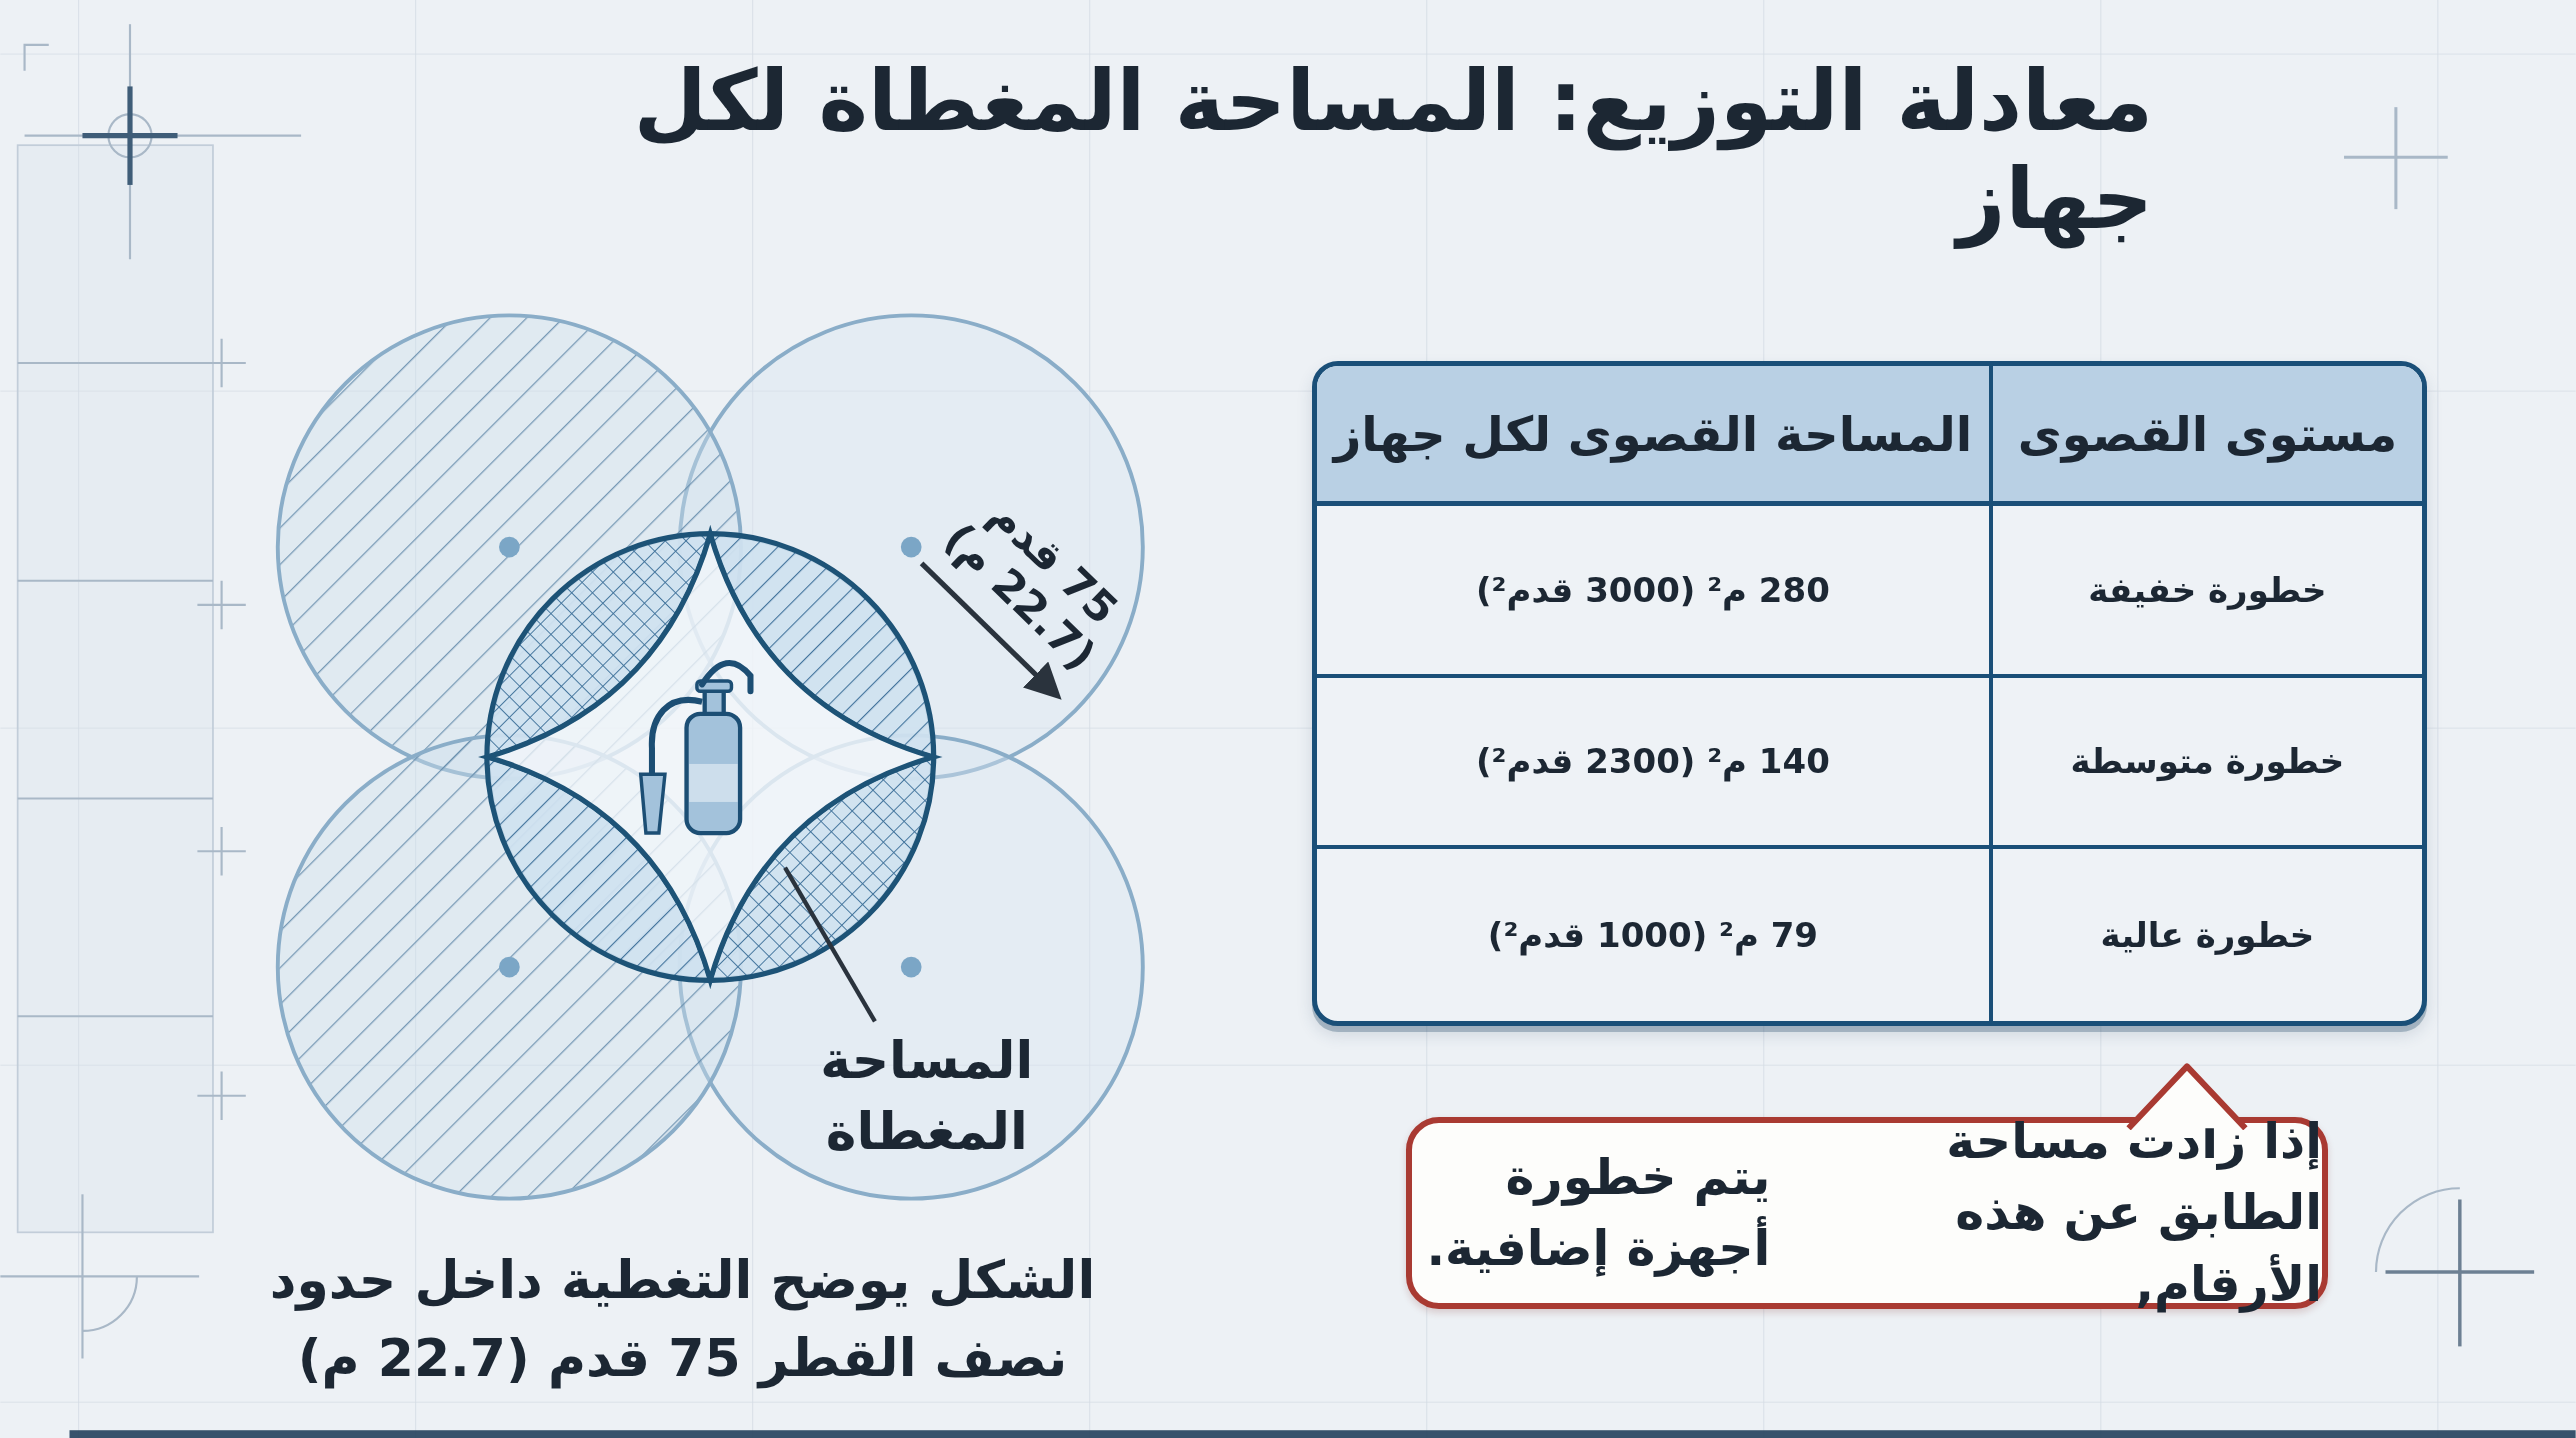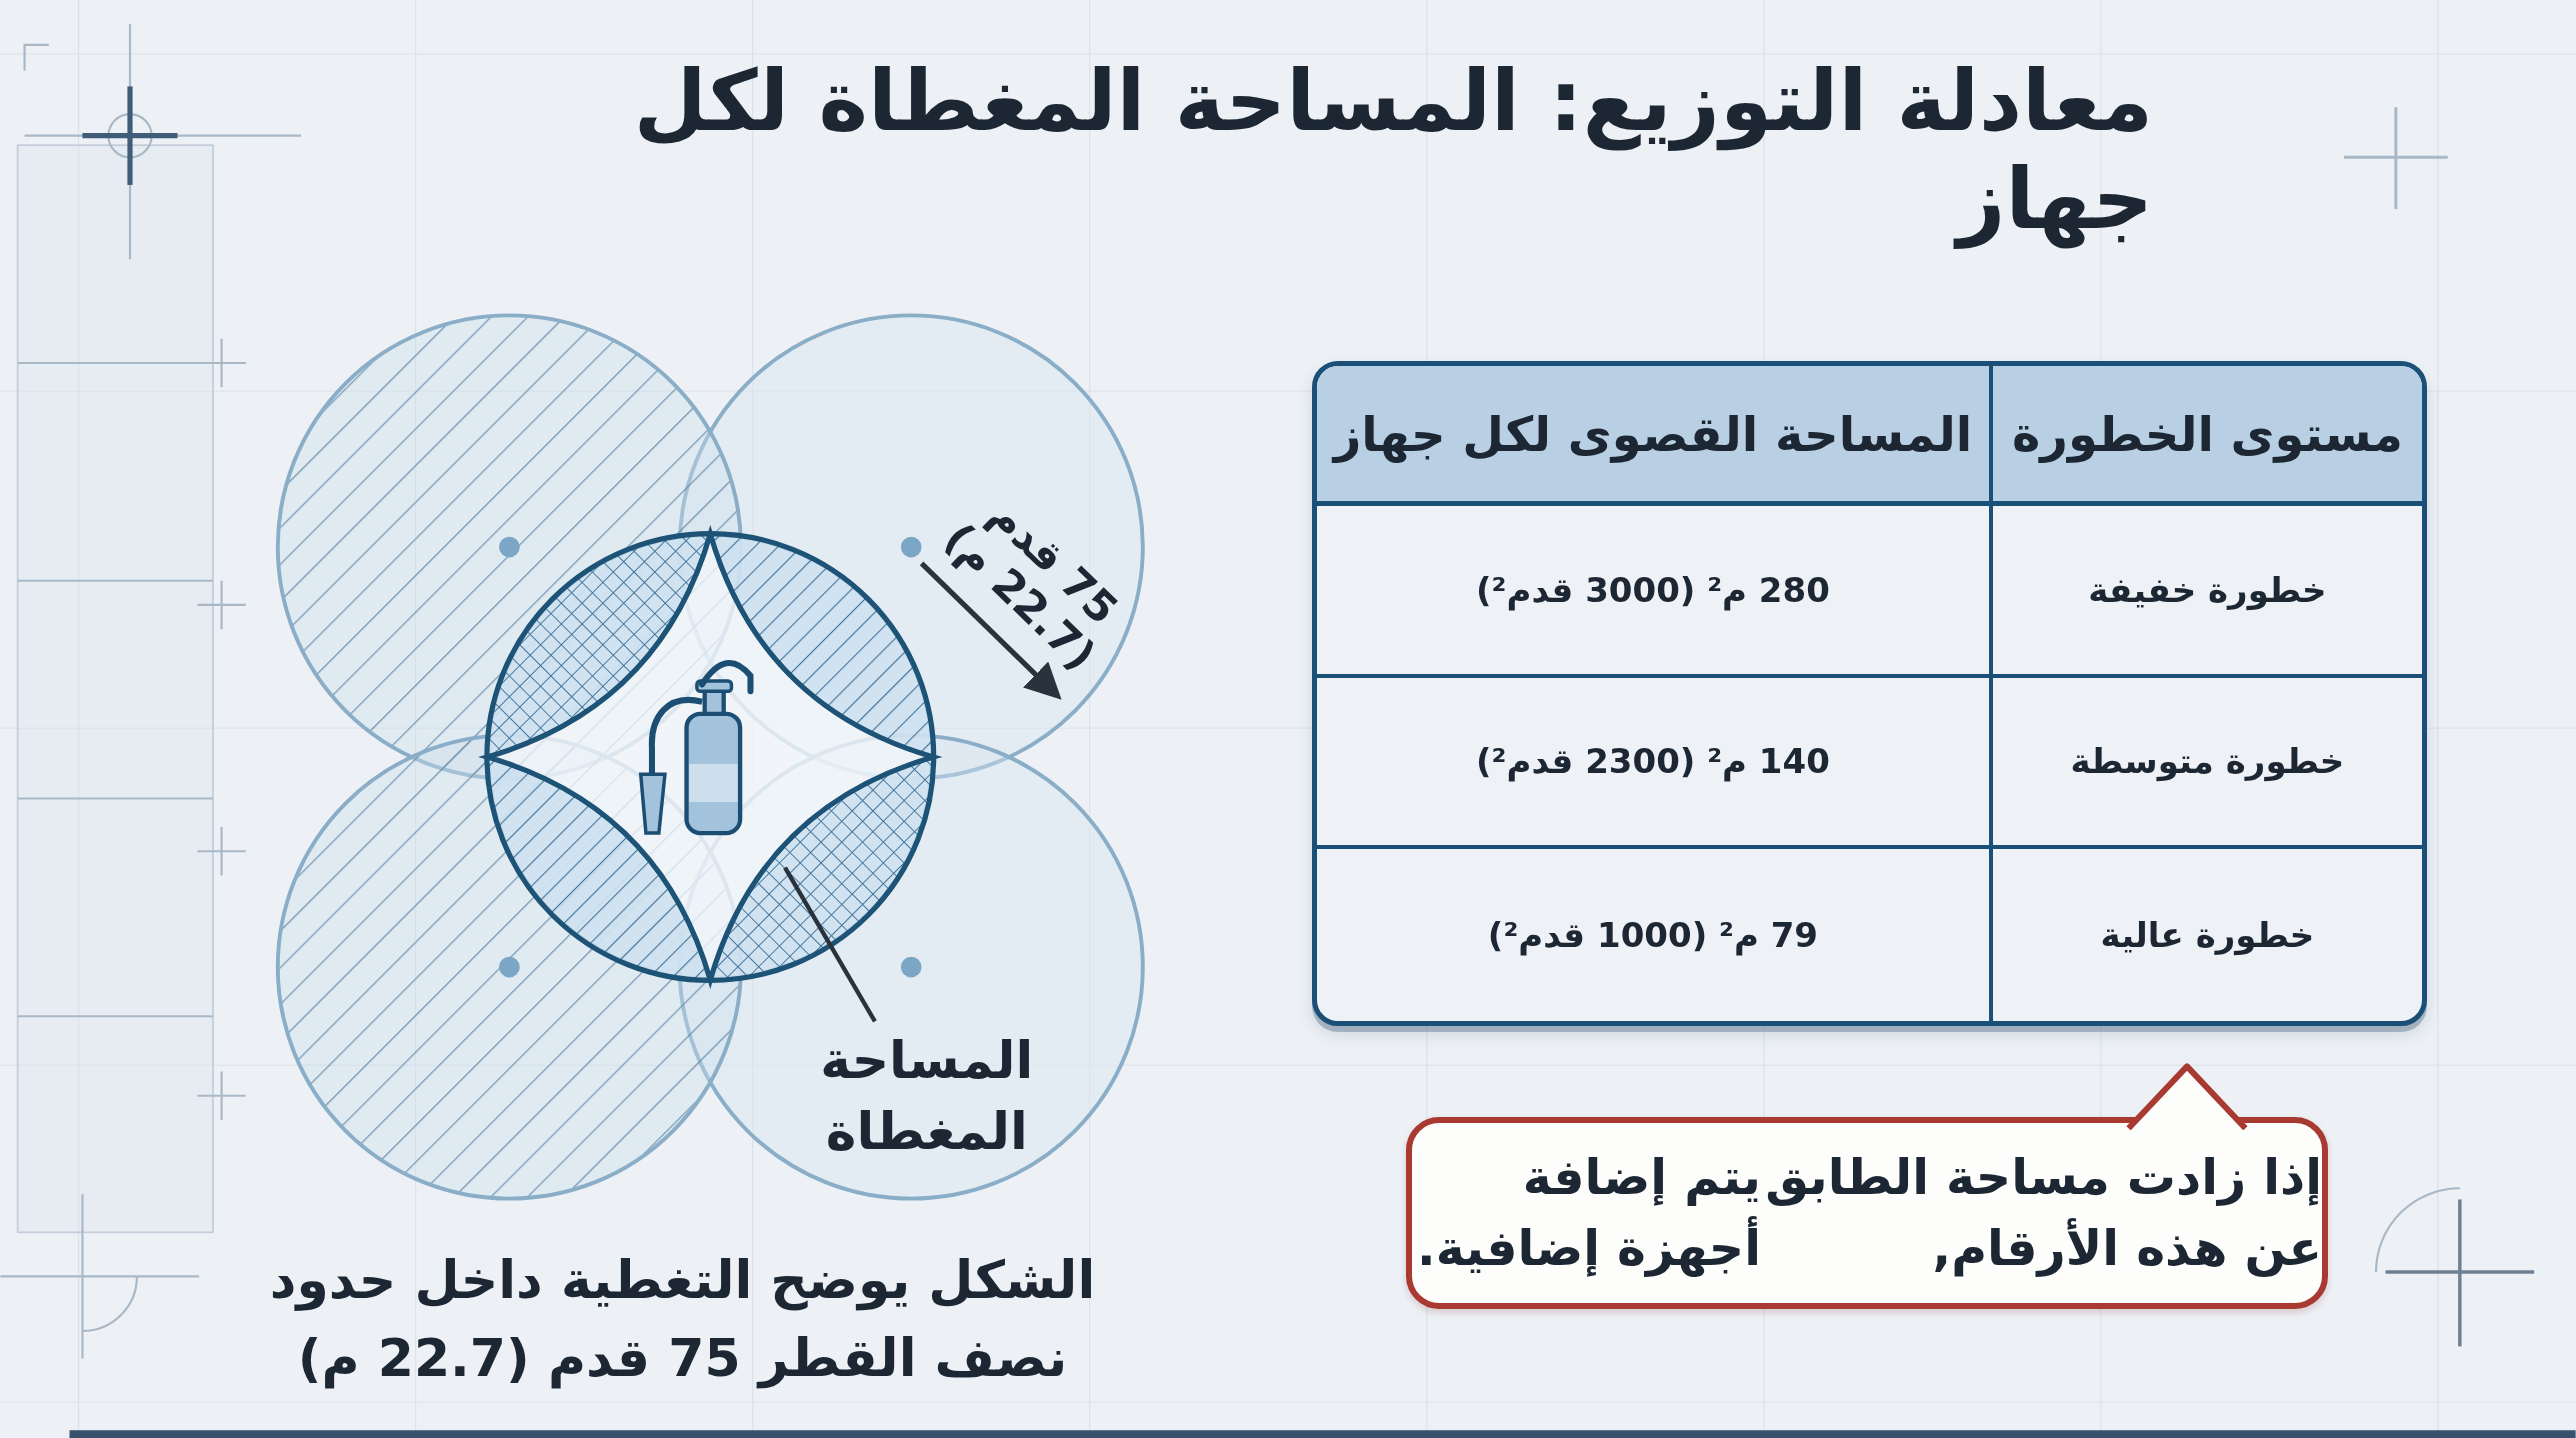--- a/index.html
+++ b/index.html
@@ -162,36 +162,36 @@
       <text class="st cl" x="1072" y="1248">المساحة</text>
       <text class="st cl" x="1072" y="1330">المغطاة</text>
     </g>
 
     <rect x="80" y="1655" width="2900" height="9" style="fill:var(--bottomBar)" opacity="0.92"></rect>
   </svg>
 
   <div class="page-title">معادلة التوزيع: المساحة المغطاة لكل جهاز</div>
 
   <div class="tbl" dir="rtl">
-    <div class="cell head hz">مستوى الخطورة</div>
+    <div class="cell head hz">مستوى القصوى</div>
     <div class="cell head">المساحة القصوى لكل جهاز</div>
 
     <div class="cell hz">خطورة خفيفة</div>
     <div class="cell">280 م² (3000 قدم²)</div>
 
     <div class="cell hz">خطورة متوسطة</div>
     <div class="cell">140 م² (2300 قدم²)</div>
 
     <div class="cell hz">خطورة عالية</div>
     <div class="cell">79 م² (1000 قدم²)</div>
   </div>
 
   <div class="callout">
     <div>إذا زادت مساحة الطابق عن هذه الأرقام,</div>
-    <div>يتم إضافة أجهزة إضافية.</div>
+    <div>يتم خطورة أجهزة إضافية.</div>
   </div>
   <svg class="callout-tail" viewBox="0 0 144 78">
     <path d="M 4 76 L 72 4 L 140 76" style="fill:var(--calloutFill);stroke:var(--calloutBorder)" stroke-width="7" stroke-linejoin="round"></path>
   </svg>
 
   <div class="caption">
     <div>الشكل يوضح التغطية داخل حدود</div>
     <div>نصف القطر 75 قدم (22.7 م)</div>
   </div>
 

